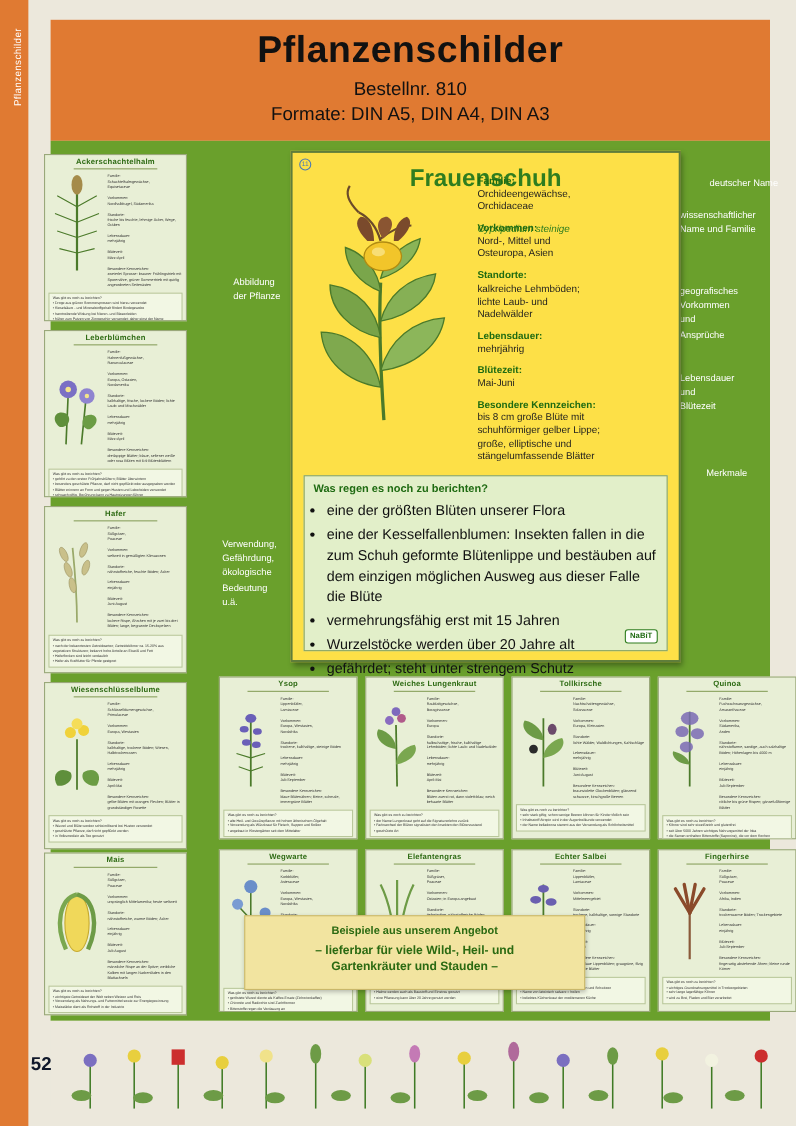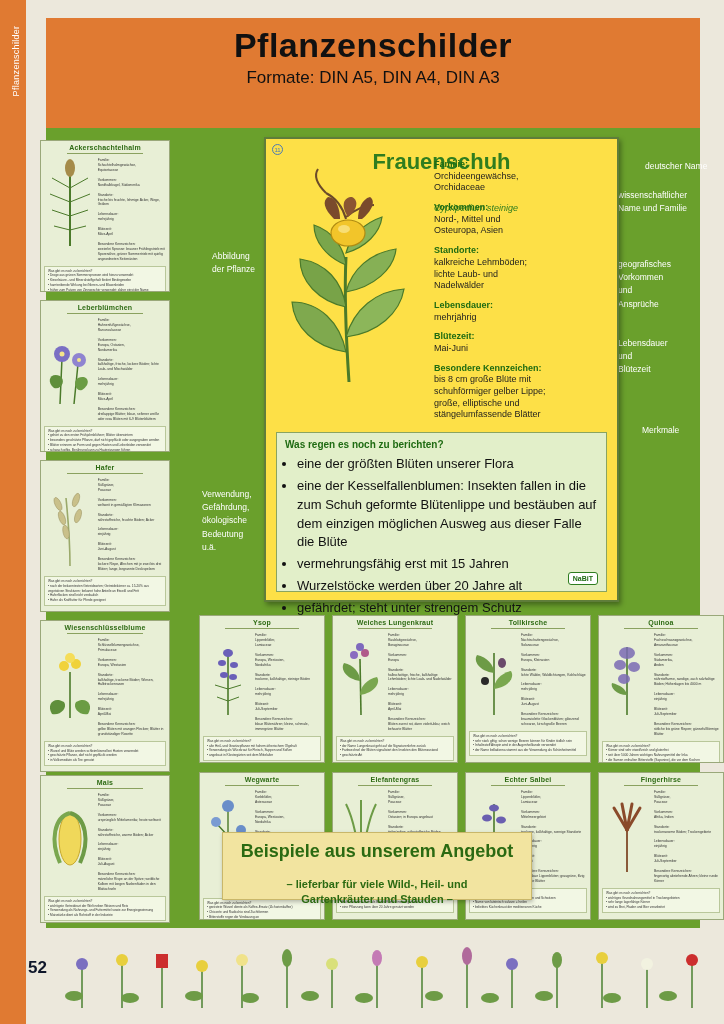--- a/index.html
+++ b/index.html
@@ -119,39 +119,40 @@
   
   .ann { position:absolute; color:#fff; font-size:8.5px; line-height:1.55; }
 
   
   .callout {
     position: absolute; left: 196px; top: 832px; width: 310px; height: 68px;
     background: #f2e4a0; border: 1px solid #c9b76a;
     text-align: center; padding-top: 8px;
     box-shadow: 1px 2px 4px rgba(0,0,0,.25);
   }
-  .callout .t1 { color:#2b6a12; font-size:18px; font-weight:bold; }
-  .callout .t2 { color:#2b6a12; font-size:11px; font-weight:bold; margin-top:15px; line-height:1.4; }
+  .callout .t1 { color:#2b6a12; font-size:10px; font-weight:bold; }
+  .callout .t2 { color:#2b6a12; font-size:11px; font-weight:bold; margin-top:5px; line-height:1.4; }
 
   
   .flowers { position:absolute; left:26px; top:938px; width:660px; height:70px; }
 </style>
 </head>
 <body>
 
 <div class="page">
 
   <div class="side-tab">
     <span>Pflanzenschilder</span>
   </div>
 
   <div class="content">
 
     <div class="banner">
       <h1>Pflanzenschilder</h1>
+      <div class="sub1">Bestellnr. 810</div>
       <div class="sub2">Formate: DIN A5, DIN A4, DIN A3</div>
     </div>
 
     <div class="green-zone"></div>
 
     <div class="ann" style="left:186px; top:250px; white-space:pre;">Abbildung
 der Pflanze</div>
     <div class="ann" style="left:176px; top:488px; white-space:pre;">Verwendung,
 Gefährdung,
 ökologische

